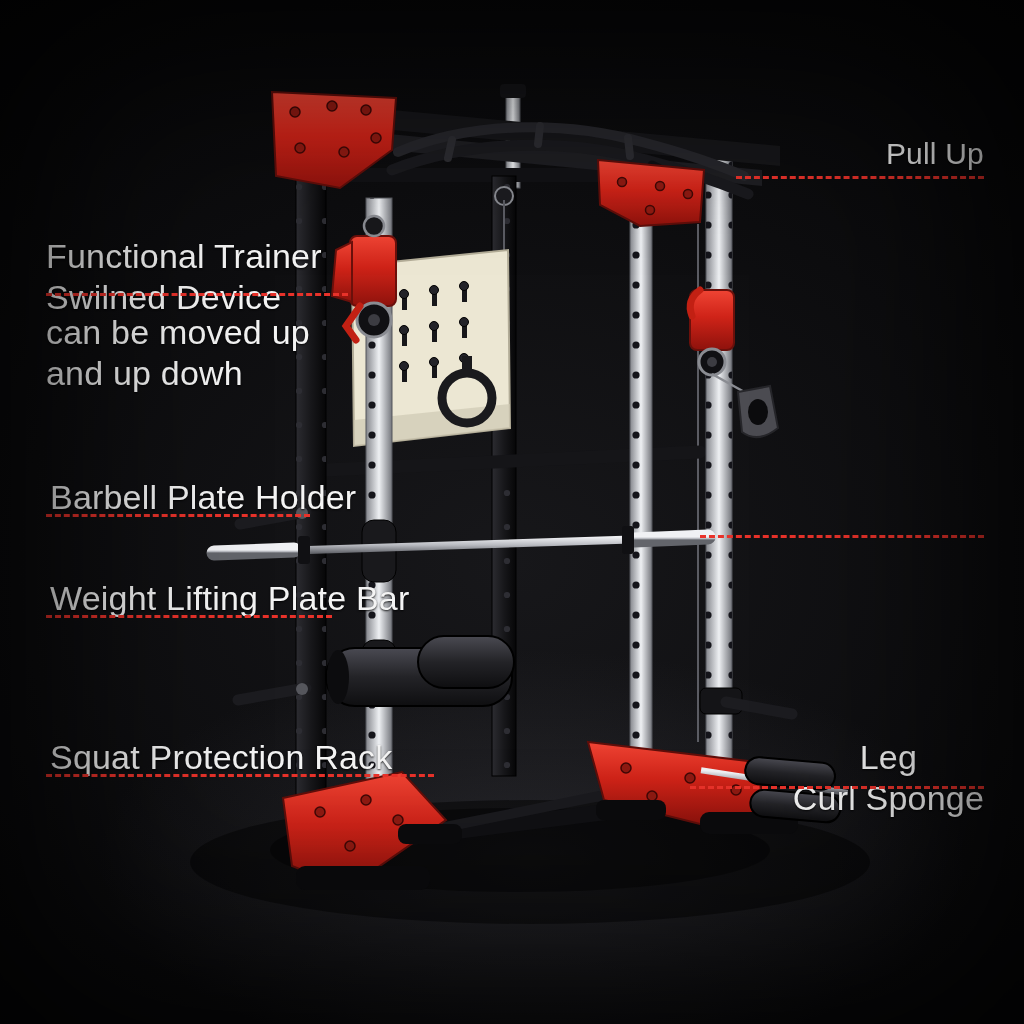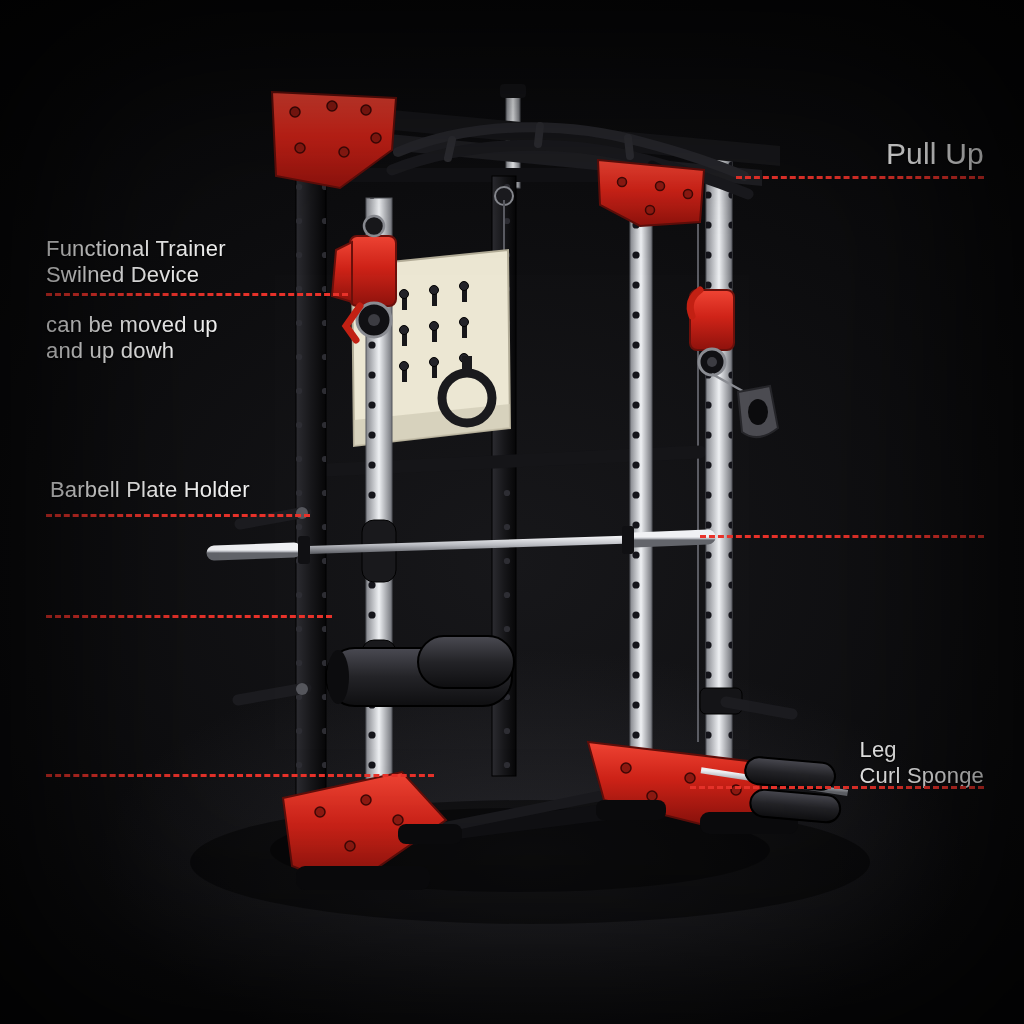--- a/index.html
+++ b/index.html
@@ -10,25 +10,25 @@
       radial-gradient(ellipse 620px 300px at 52% 84%, rgba(74,74,82,0.38), rgba(0,0,0,0) 70%),
       radial-gradient(ellipse 900px 700px at 50% 55%, #17171a 0%, #0d0d0f 55%, #050506 100%);
   }
   .stage::after{ 
     content:"";position:absolute;inset:0;pointer-events:none;
     box-shadow:inset 0 0 180px 60px rgba(0,0,0,.72);
   }
   .machine-svg{position:absolute;left:0;top:0;width:1024px;height:1024px;}
   .label{
     position:absolute;color:#f4f4f4;white-space:pre-line;
-    font-size:22px;font-weight:500;line-height:1.2;letter-spacing:.2px;
+    font-size:34px;font-weight:500;line-height:1.2;letter-spacing:.2px;
     text-shadow:0 1px 2px rgba(0,0,0,.8);
   }
   .label.big{font-size:30px;}
-  .label.right{text-align:left;}
+  .label.right{text-align:center;}
   .leader{
     position:absolute;height:0;border-top:3px dashed #e8322a;
   }
 </style>
 </head>
 <body>
 
 <div class="stage">
 
   <svg class="machine-svg" viewBox="0 0 1024 1024" aria-hidden="true">
@@ -266,22 +266,24 @@
 Swilned Device</div>
   <div class="leader" style="top:293px; left:46px; width:302px;"></div>
   <div class="label" style="top:312px; left:46px;">can be moved up
 and up dowh</div>
 
   <div class="label" style="top:477px; left:50px;">Barbell Plate Holder</div>
   <div class="leader" style="top:514px; left:46px; width:264px;"></div>
 
   <div class="leader" style="top:535px; left:700px; width:284px;"></div>
 
+  <div class="label" style="top:578px; left:50px;">Weight Lifting Plate Bar</div>
   <div class="leader" style="top:615px; left:46px; width:286px;"></div>
 
+  <div class="label" style="top:737px; left:50px;">Squat Protection Rack</div>
   <div class="leader" style="top:774px; left:46px; width:388px;"></div>
 
   <div class="label right" style="top:714px; right:40px;margin-top:23px;">Leg
 Curl Sponge</div>
   <div class="leader" style="top:786px; left:690px; width:294px;"></div>
 
 
 </div>
 
 </body></html>

